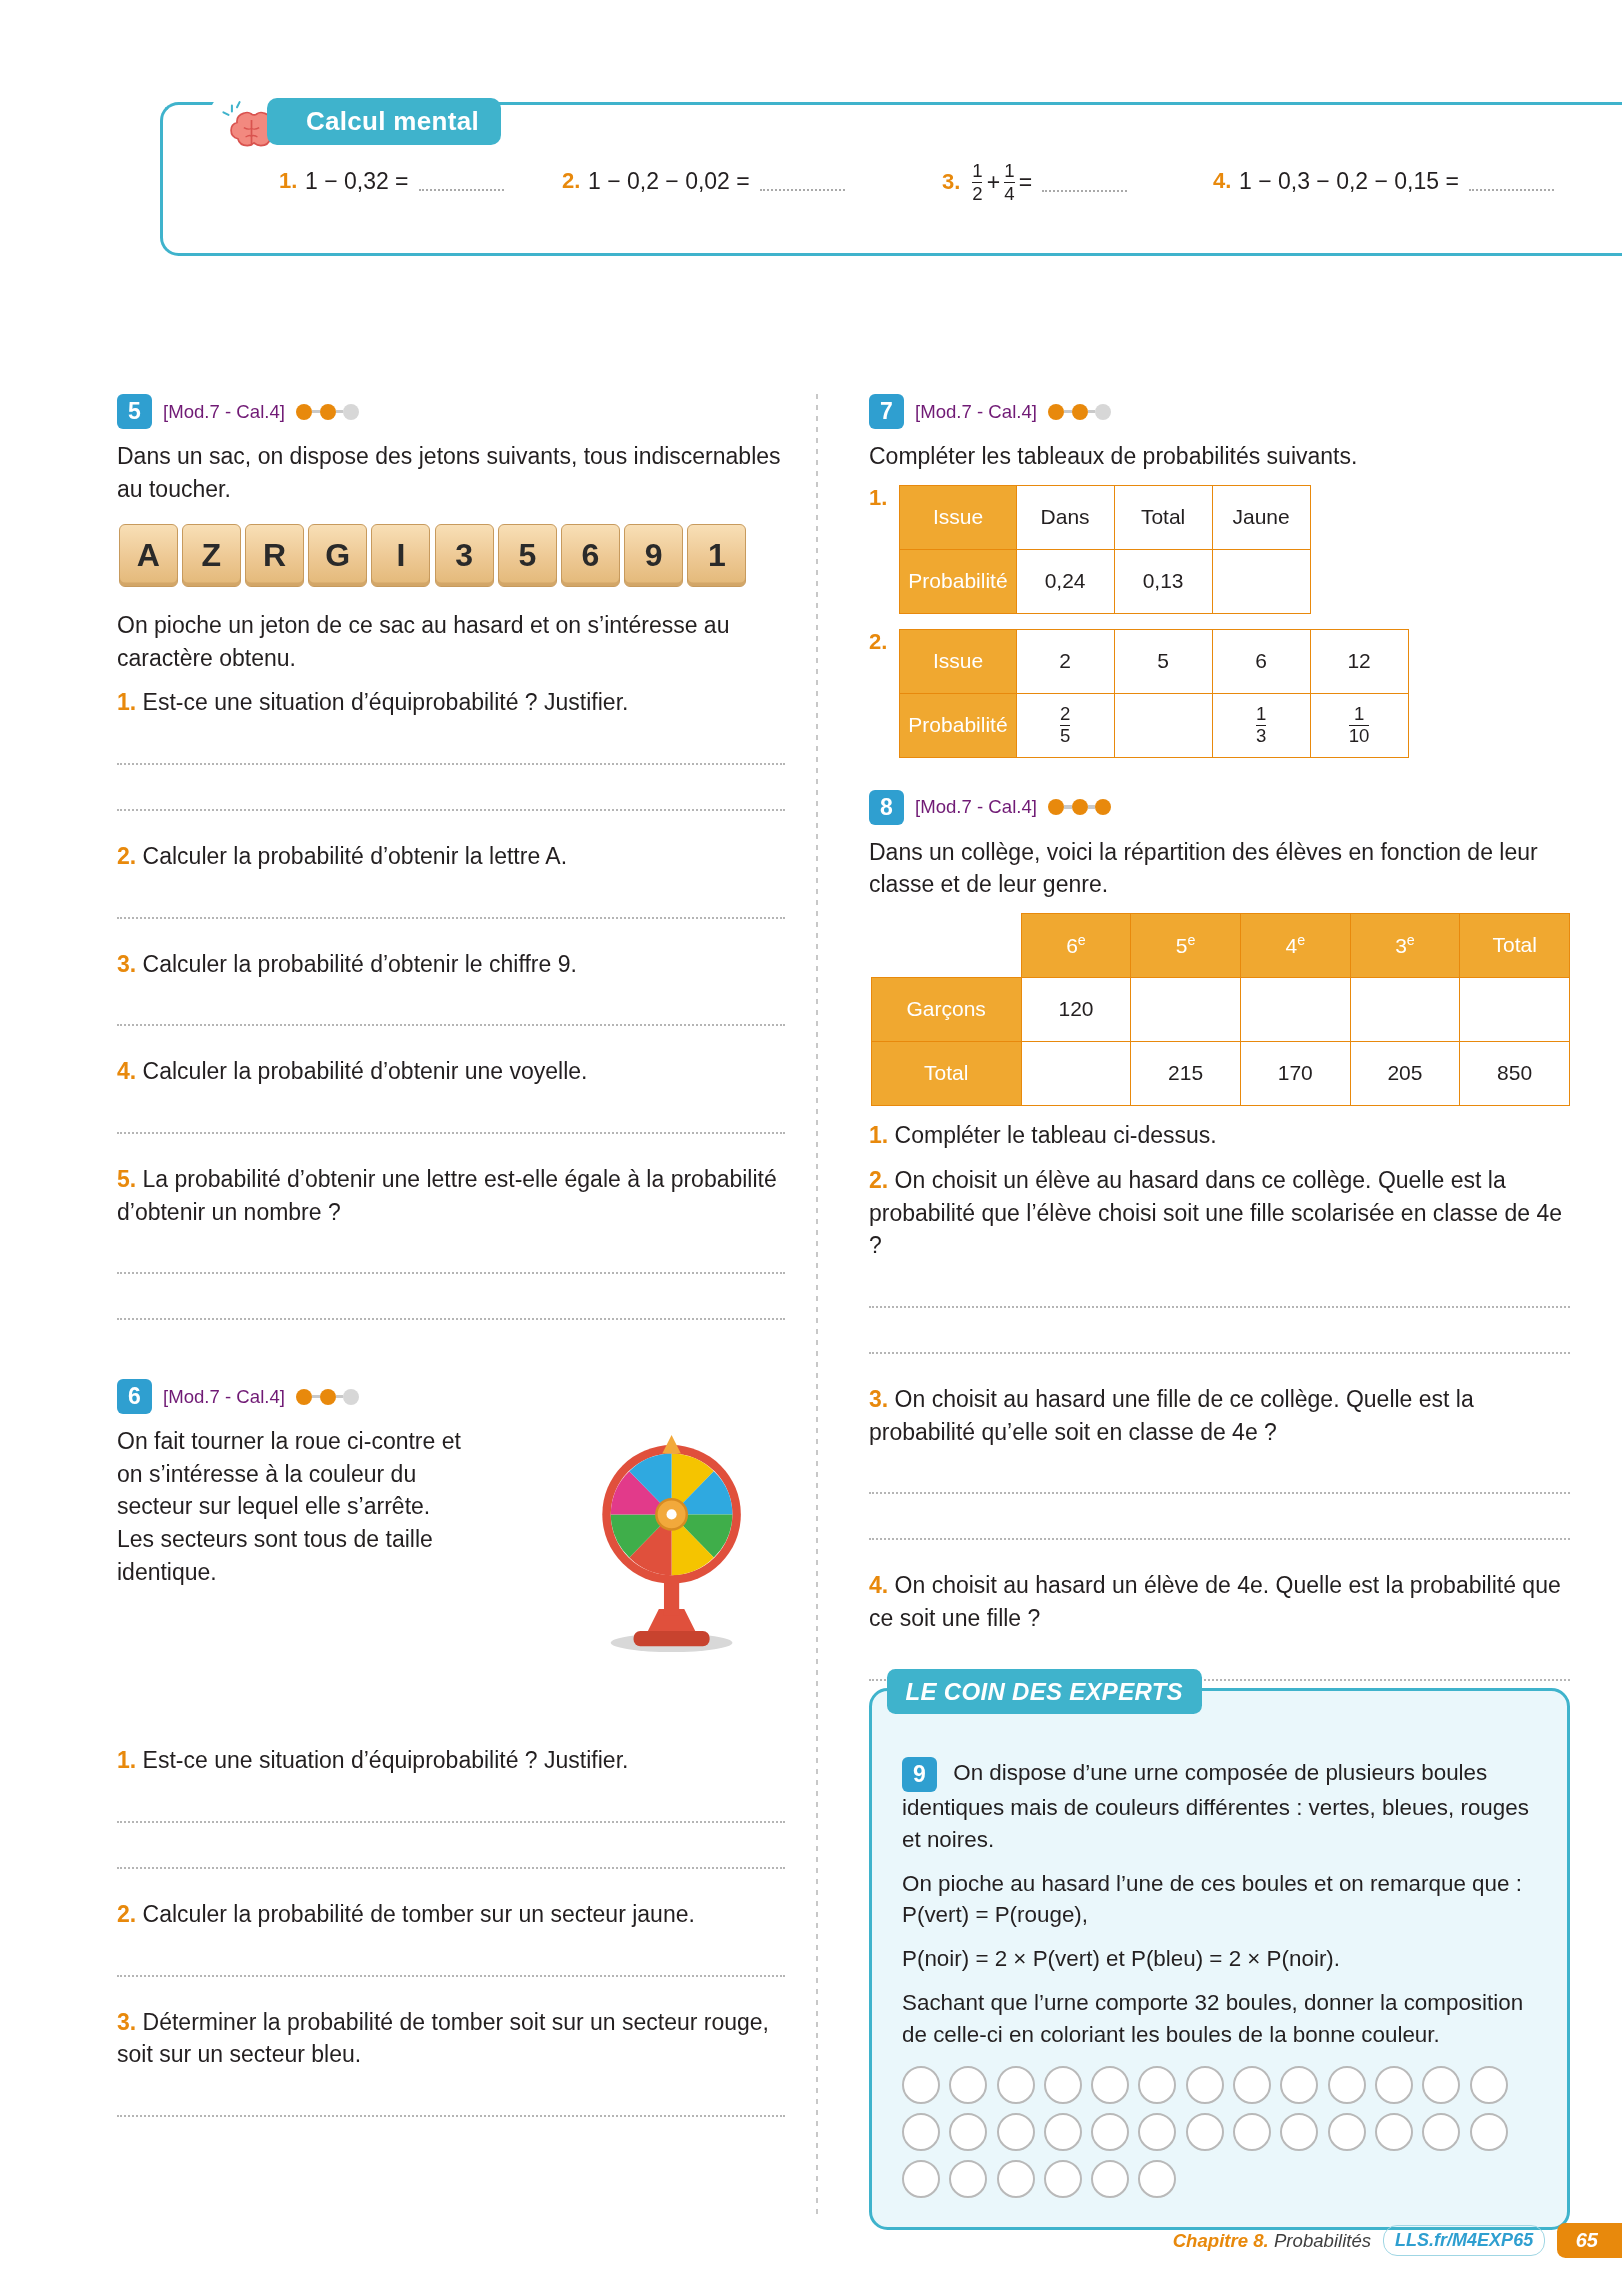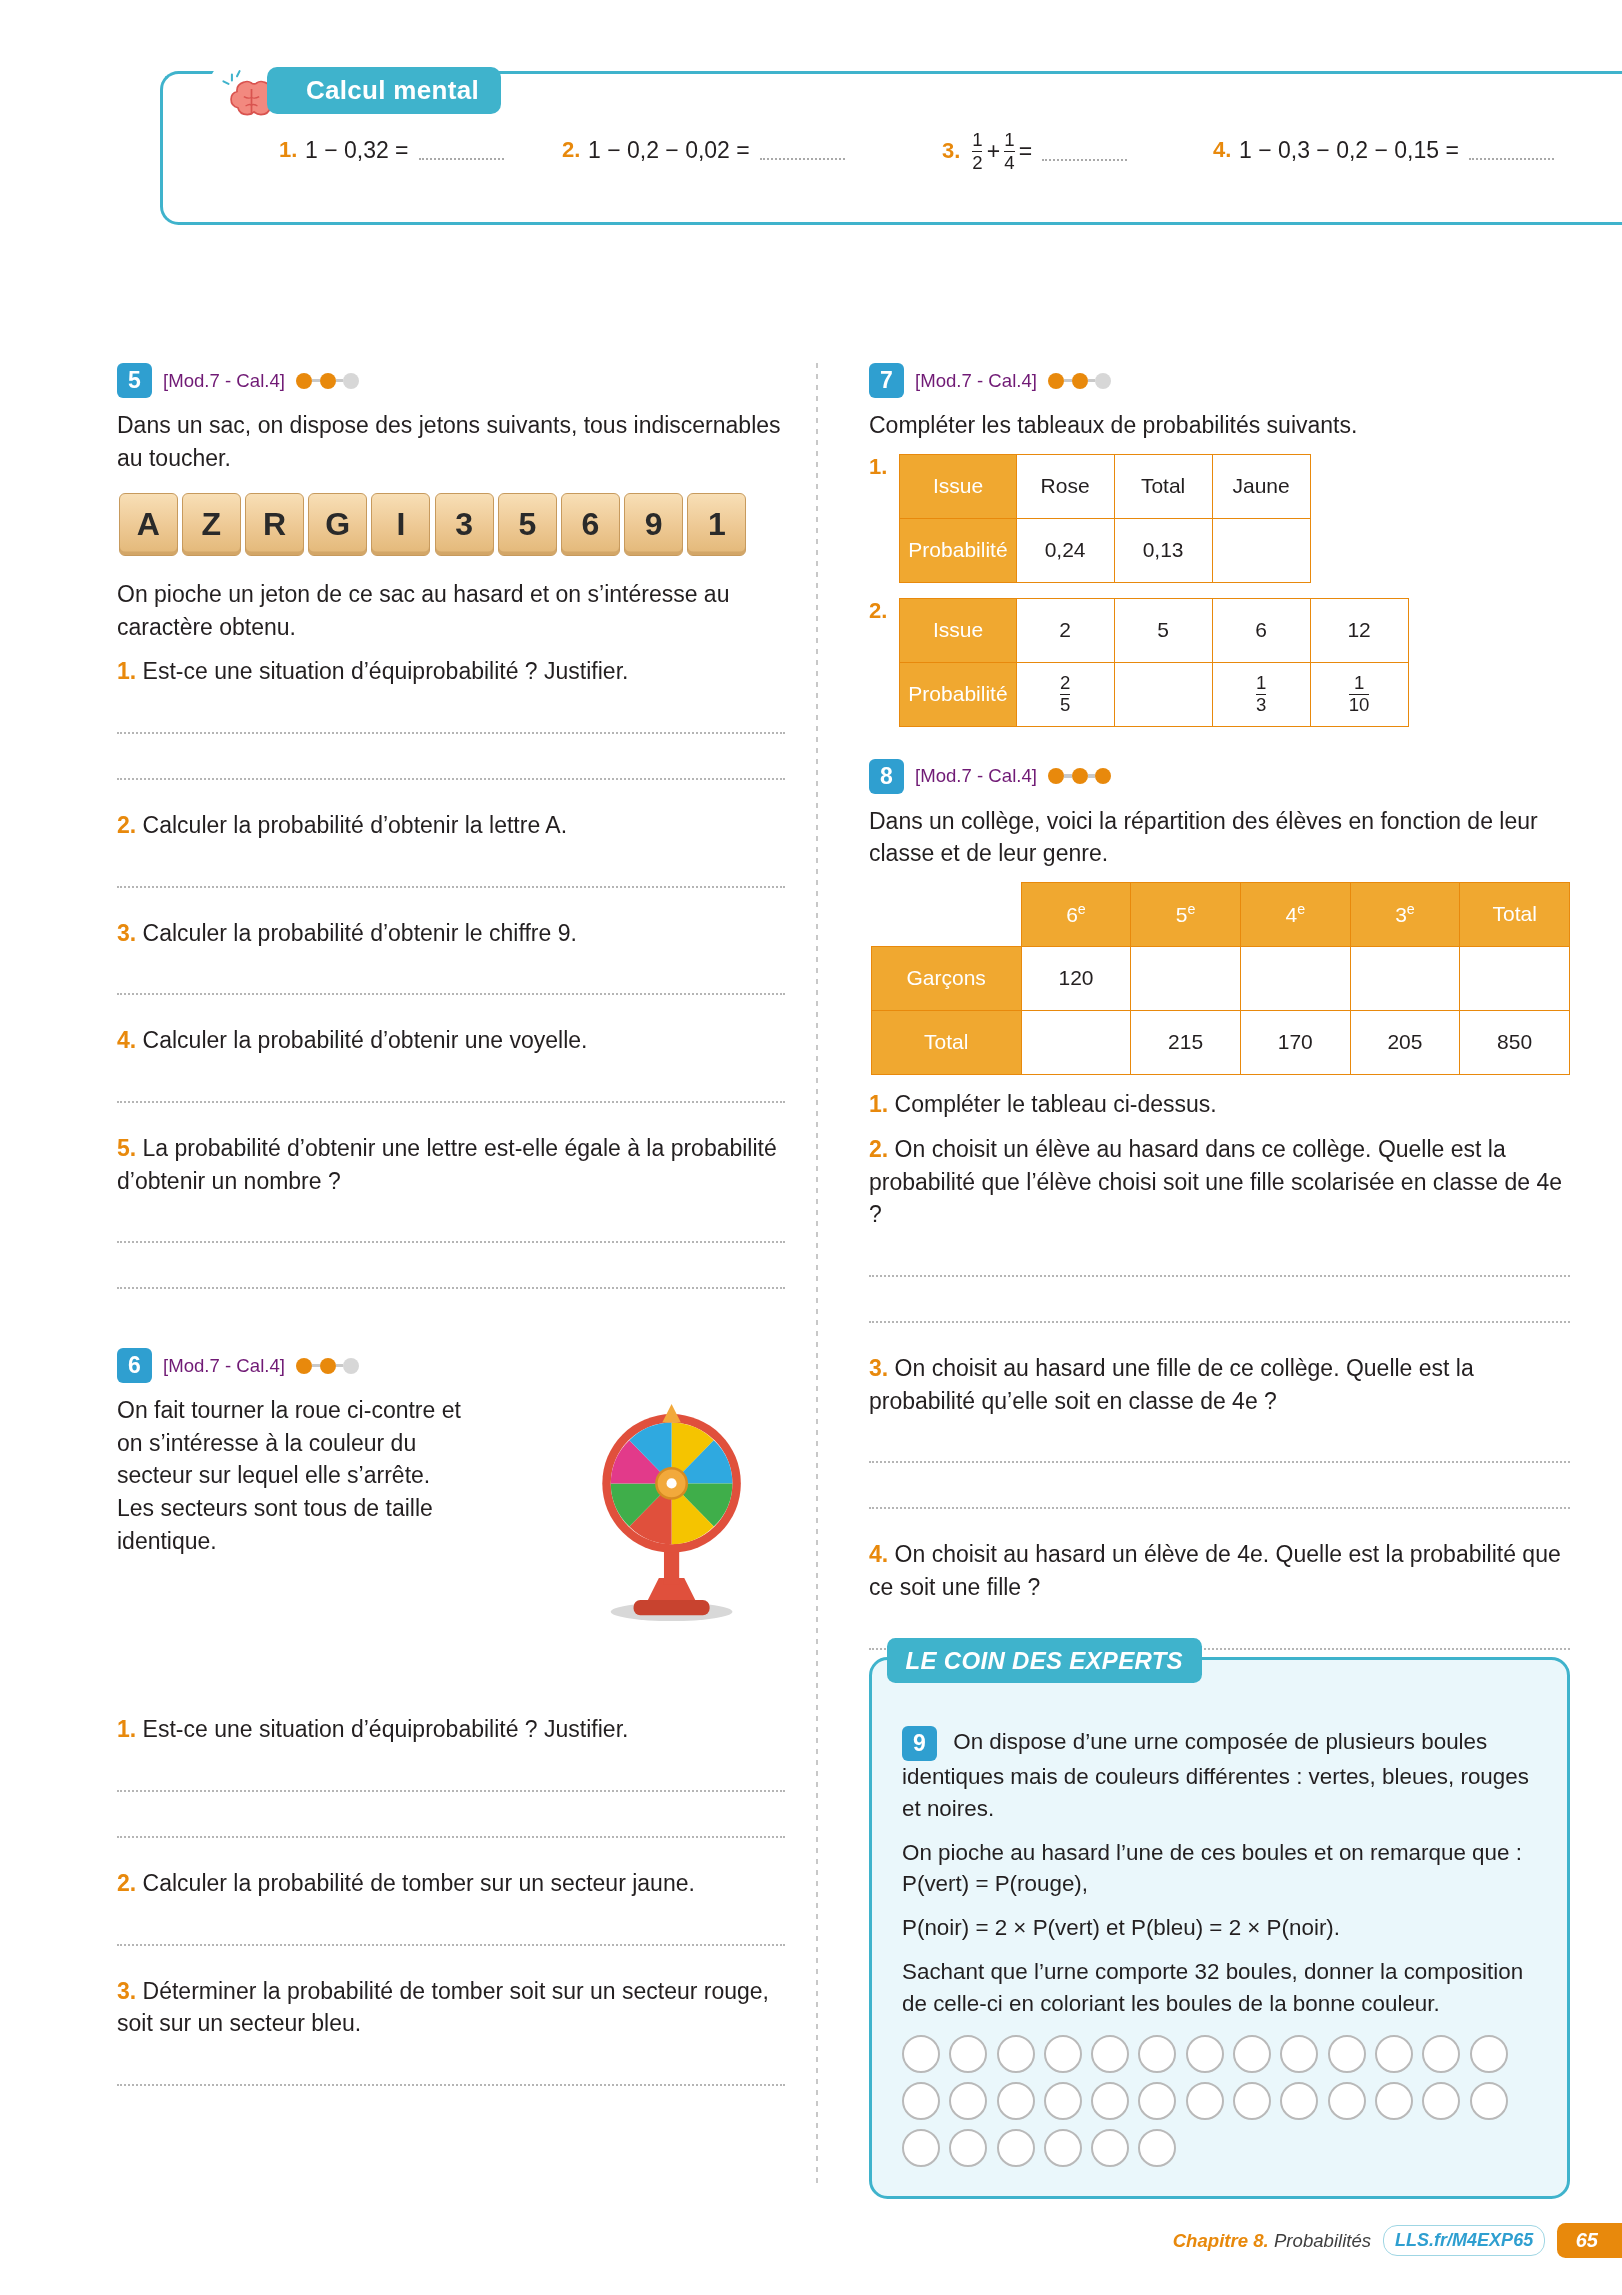--- a/index.html
+++ b/index.html
@@ -11,20 +11,21 @@
     width: 1623px;
     height: 2295px;
     position: relative;
     font-family: "Liberation Sans", sans-serif;
     color: #231f20;
     overflow: hidden;
   }
   .page {
     position: absolute;
     inset: 0;
+    margin-top: 31px;
   }
 
   
   .calcul-wrap {
     position: absolute;
     left: 118px;
     top: 52px;
     width: 1513px;
     height: 177px;
   }
@@ -499,21 +500,21 @@
         </div>
       </div>
       <p class="para">Compléter les tableaux de probabilités suivants.</p>
 
       <div style="display:flex; align-items:flex-start; gap:12px; margin-top:8.5px;">
         <span class="mini-num">1.</span>
         <table class="tbl">
           <tbody>
               <tr>
             <th class="hdr">Issue</th>
-            <td class="cell">Rose</td>
+            <td class="cell">Dans</td>
             <td class="cell">Total</td>
             <td class="cell">Jaune</td>
           </tr>
           <tr>
             <th class="hdr">Probabilité</th>
             <td class="cell">0,24</td>
             <td class="cell">0,13</td>
             <td class="cell"></td>
           </tr>
         </tbody>

